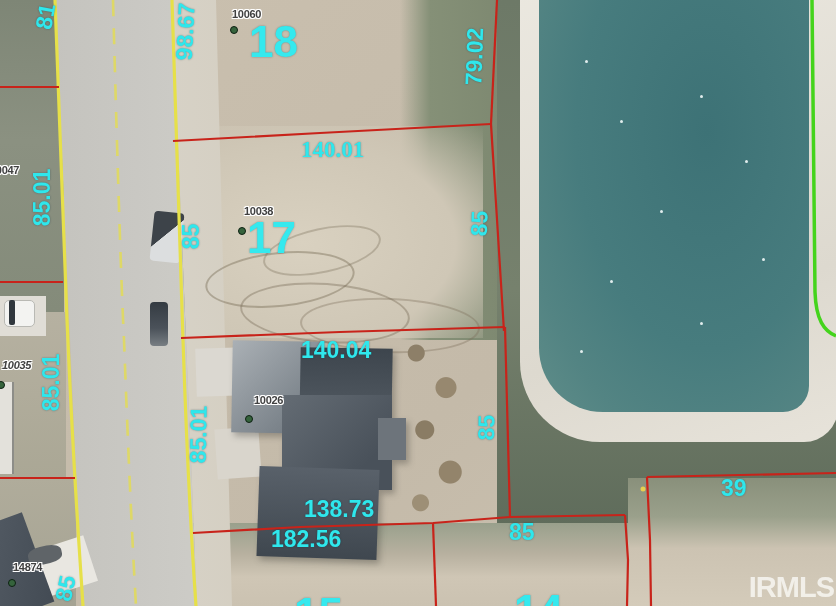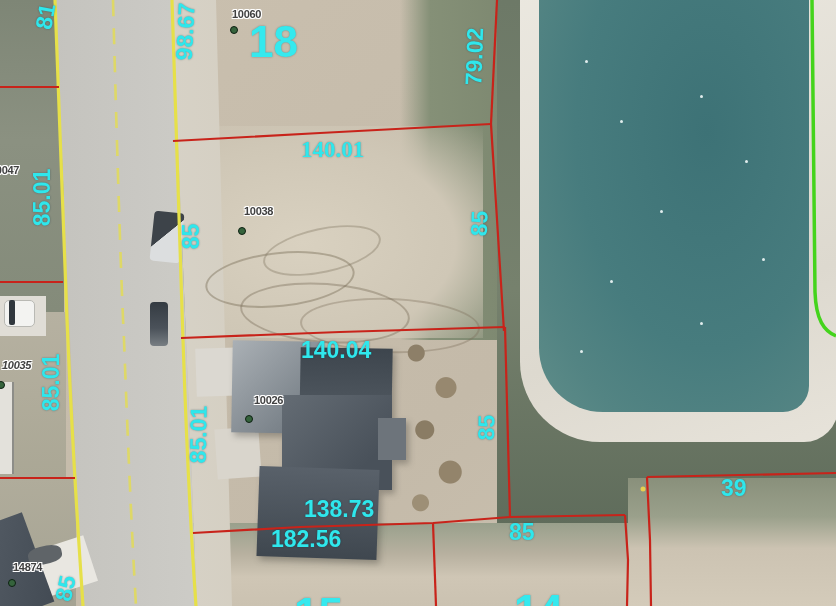--- a/index.html
+++ b/index.html
@@ -157,28 +157,30 @@
   <span class="dim" style="left:301px;top:339px;">140.04</span>
   <span class="dim" style="left:170px;top:423px;transform:rotate(-89deg);">85.01</span>
   <span class="dim" style="left:474px;top:416px;transform:rotate(-89deg);">85</span>
   <span class="dim" style="left:304px;top:498px;">138.73</span>
   <span class="dim" style="left:271px;top:528px;">182.56</span>
   <span class="dim" style="left:509px;top:521px;">85</span>
   <span class="dim" style="left:721px;top:477px;">39</span>
   <span class="dim" style="left:53px;top:577px;transform:rotate(-78deg);">85</span>
 
   <span class="lot" style="left:249px;top:20px;">18</span>
+  <span class="lot" style="left:247px;top:216px;">17</span>
   <span class="lot" style="left:294px;top:592px;">15</span>
   <span class="lot" style="left:514px;top:589px;">14</span>
 
   <span class="pid" style="left:232px;top:9px;">10060</span>
   <span class="dot" style="left:230px;top:26px;"></span>
   <span class="pid" style="left:244px;top:206px;">10038</span>
   <span class="dot" style="left:238px;top:227px;"></span>
   <span class="pid" style="left:254px;top:395px;">10026</span>
   <span class="dot" style="left:245px;top:415px;"></span>
   <span class="pid" style="left:2px;top:360px;font-style:italic;">10035</span>
   <span class="dot" style="left:-3px;top:381px;"></span>
   <span class="pid" style="left:13px;top:562px;">14874</span>
   <span class="dot" style="left:8px;top:579px;"></span>
   <span class="pid" style="left:-10px;top:165px;">00047</span>
 
+  <div id="watermark">IRMLS</div>
 </div>
 
 </body></html>

